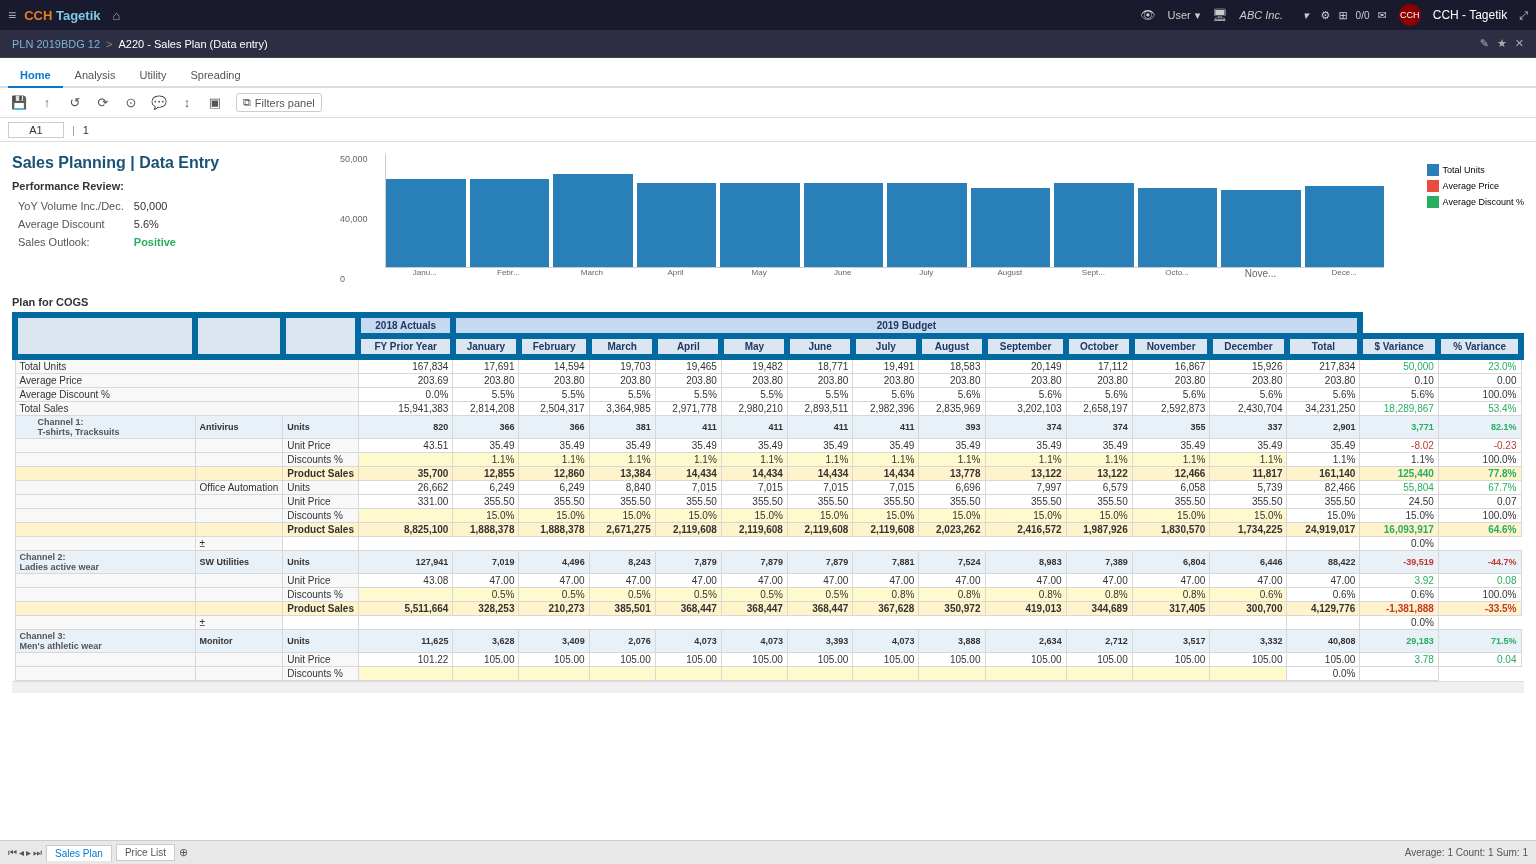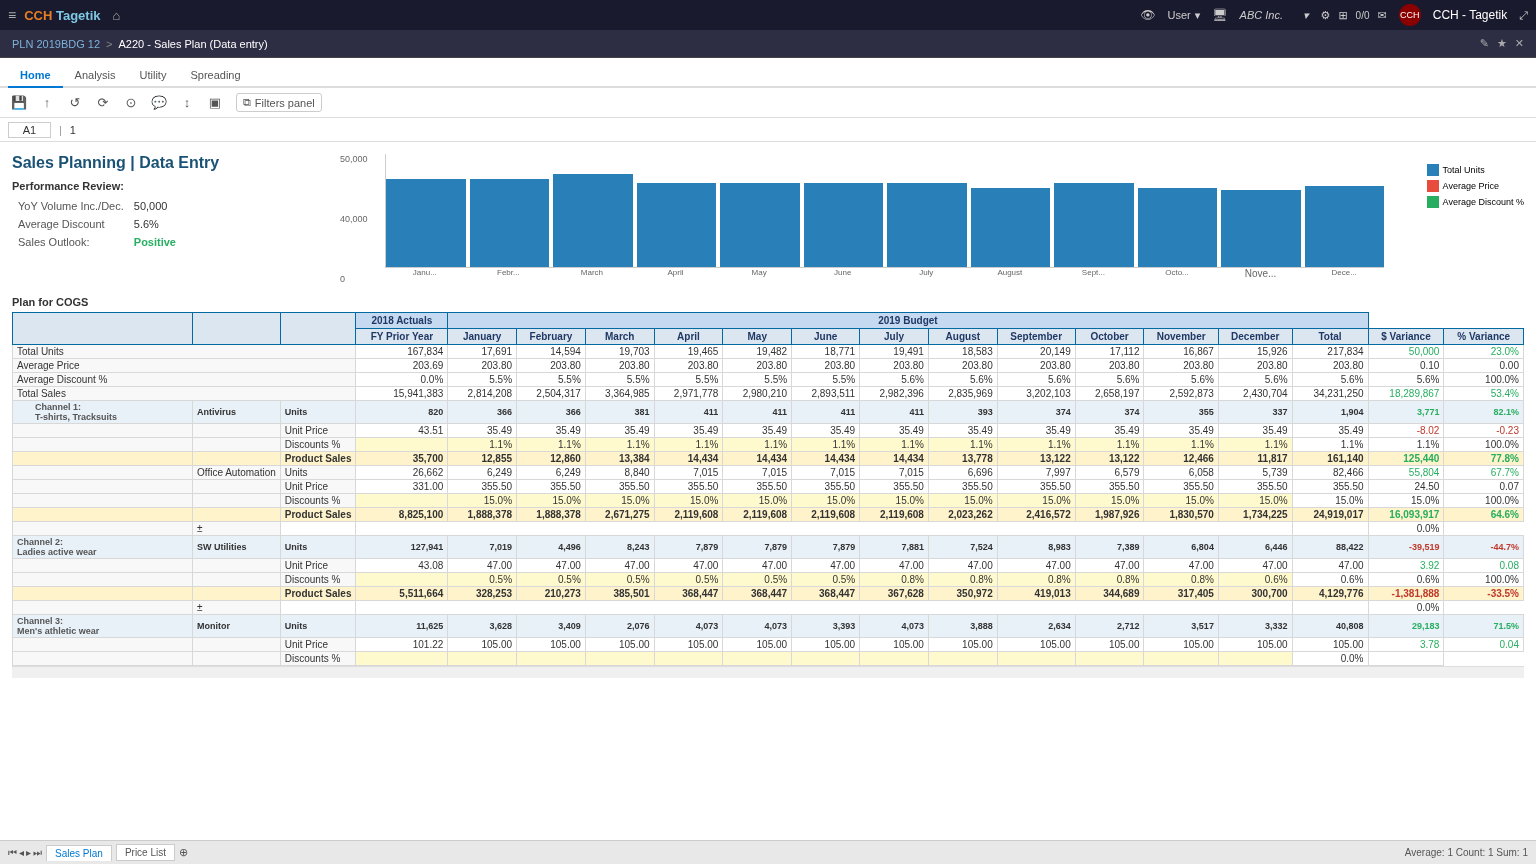--- a/index.html
+++ b/index.html
@@ -53,21 +53,21 @@
       font-size: 11px; color: #555; padding: 2px 6px; border: 1px solid #ccc;
       border-radius: 3px; margin-left: 4px;
     }
 
     
     .formula-bar {
       background: #fff; height: 24px; display: flex; align-items: center;
       padding: 0 8px; gap: 8px; border-bottom: 1px solid #ddd;
     }
     .formula-bar .cell-ref {
-      width: 43px; text-align: center; font-size: 11px; color: #333;
+      width: 56px; text-align: center; font-size: 11px; color: #333;
       border: 1px solid #ccc; padding: 1px 4px;
     }
     .formula-bar .cell-val { font-size: 11px; color: #333; }
 
     
     .sheet-area {
       flex: 1; overflow: auto; padding: 8px 12px;
       background: #fff;
     }
 
@@ -86,21 +86,21 @@
     .left-panel .positive { color: #27ae60; font-weight: bold; }
     .legend-item { display: flex; align-items: center; gap: 4px; }
 
     
     .data-table-wrapper { overflow: auto; font-size: 10px; }
     table.data-table {
       border-collapse: collapse; width: 100%;
       font-size: 10px;
     }
     table.data-table th {
-      background: #dce6f1; border: 1px solid #0369a1;
+      background: #dce6f1; border: 6px solid #0369a1;
       padding: 2px 4px; text-align: center; white-space: nowrap;
       font-weight: bold; color: #1f3864;
     }
     table.data-table th.group-header {
       background: #c5d9f1; font-size: 10px;
     }
     table.data-table td {
       border: 1px solid #d8d8d8; padding: 1px 4px;
       text-align: right; white-space: nowrap; color: #333;
     }
@@ -405,21 +405,21 @@
           <td>381</td>
           <td>411</td>
           <td>411</td>
           <td>411</td>
           <td>411</td>
           <td>393</td>
           <td>374</td>
           <td>374</td>
           <td>355</td>
           <td>337</td>
-          <td>1,904</td>
+          <td>2,901</td>
           <td class="positive-variance">3,771</td>
           <td class="positive-variance">82.1%</td>
         </tr>
         <tr>
           <td class="label-cell"></td>
           <td class="label-cell"></td>
           <td class="label-cell">Unit Price</td>
           <td>43.51</td>
           <td>35.49</td>
           <td>35.49</td>

